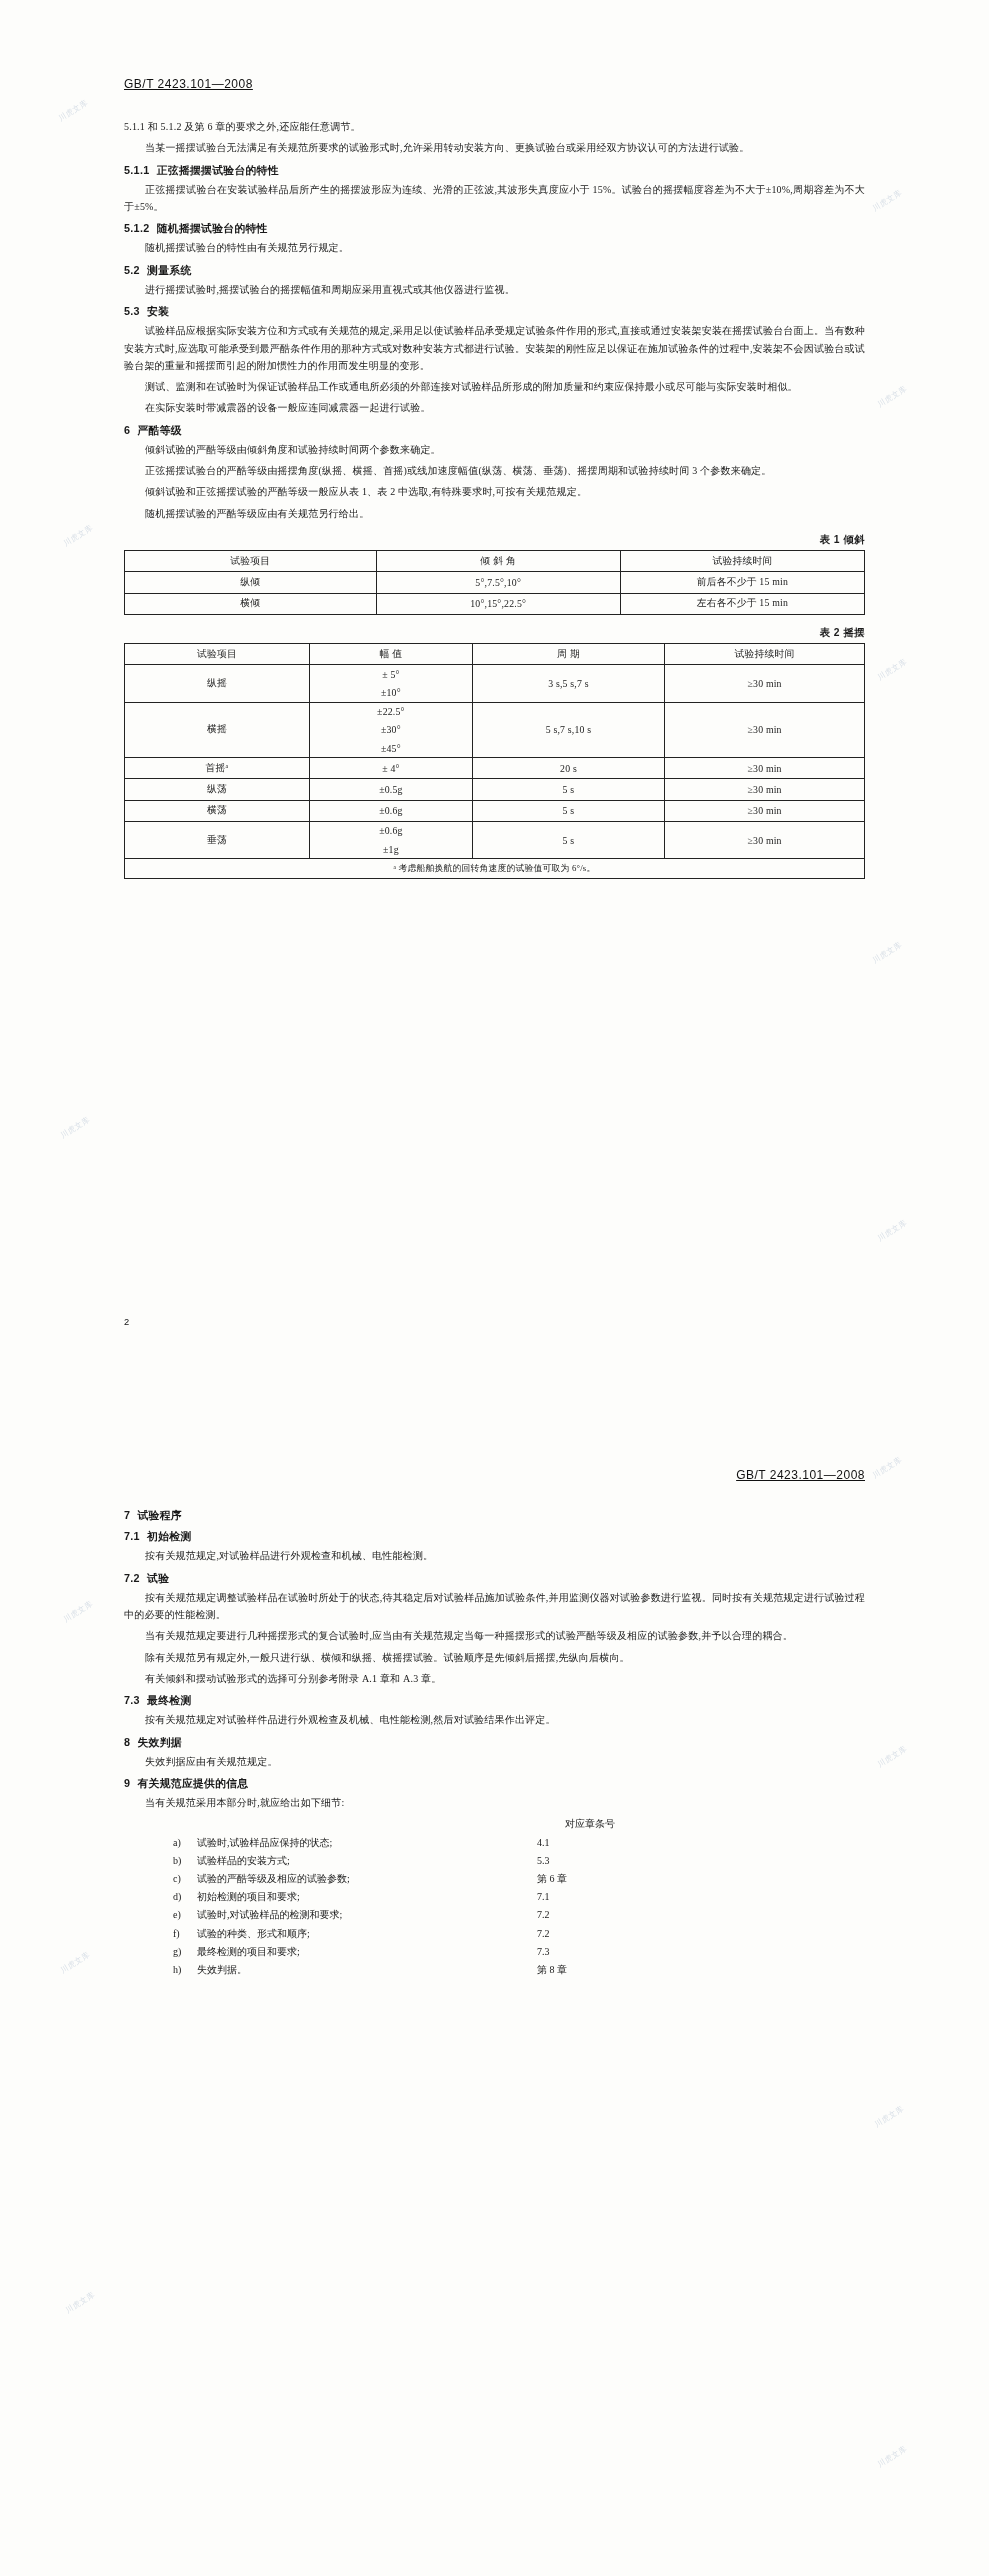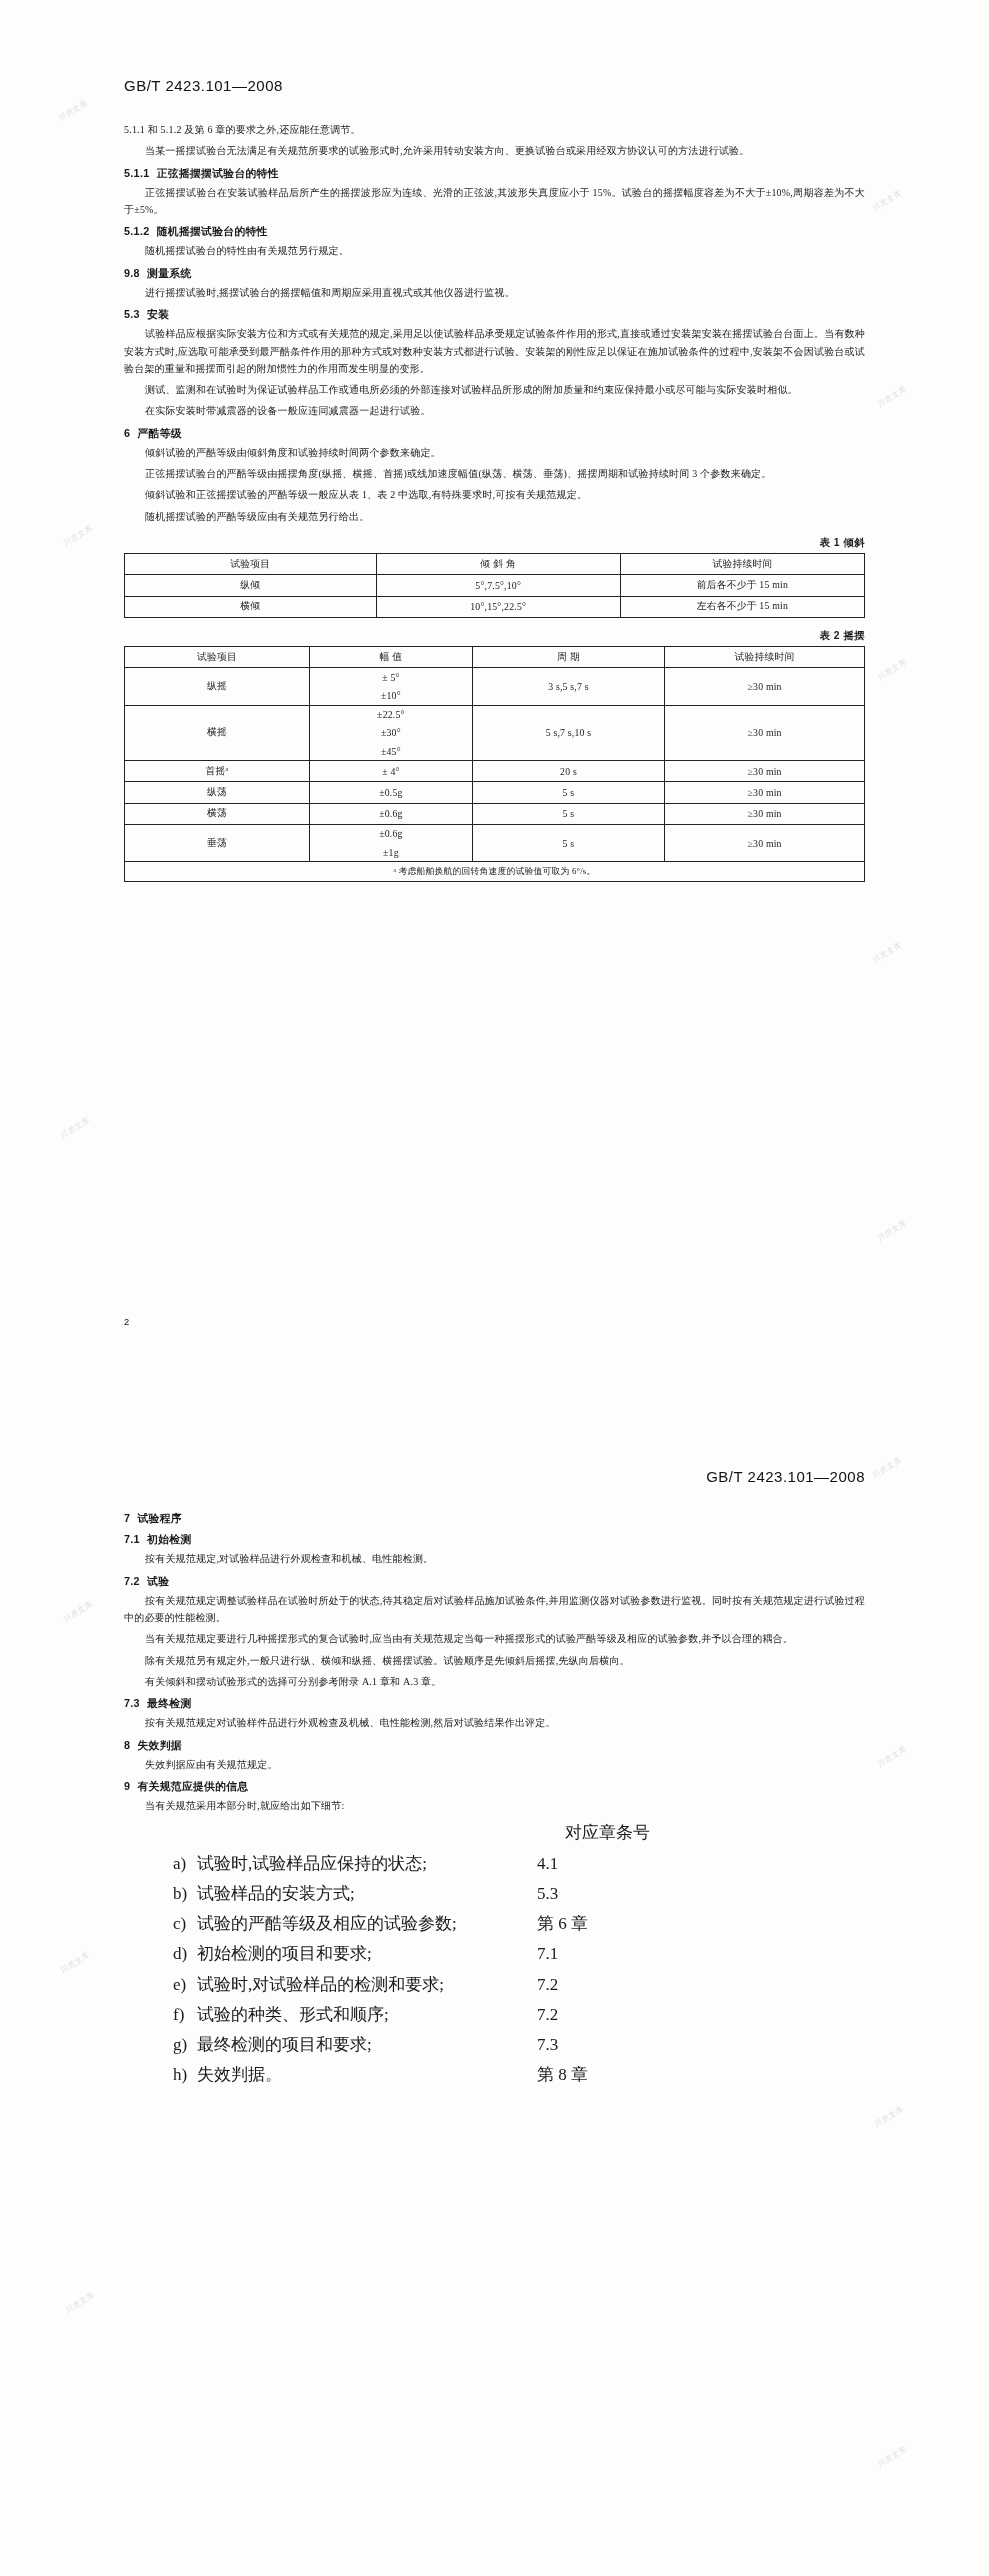--- a/index.html
+++ b/index.html
@@ -20,24 +20,25 @@
   .sheet {
     position: relative;
     width: 989px;
     box-sizing: border-box;
   }
   .sheet-1 { height: 1391px; padding: 77px 124px 0 124px; }
   .sheet-2 { height: 1369px; padding: 77px 124px 0 124px; }
 
   .hdr {
     font-family: "Liberation Sans", sans-serif;
-    font-size: 15px;
+    font-size: 12px;
     letter-spacing: 0.5px;
     color: #111;
     margin-bottom: 27px;
+    text-decoration: underline;
   }
   .hdr-left { text-align: left; }
   .hdr-right { text-align: right; }
 
   p {
     margin: 0 0 4.1px 0;
     font-size: 10px;
     line-height: 1.72;
     text-align: justify;
     letter-spacing: 0.2px;
@@ -91,21 +92,21 @@
   .pg-num {
     position: absolute;
     font-family: "Liberation Sans", sans-serif;
     font-size: 9.3px;
     color: #111;
   }
   .pg-left { left: 124px; }
 
   .list-wrap {
     margin-left: 49px;
-    font-size: 17px;
+    font-size: 10px;
     line-height: 1.72;
   }
   .list-head {
     margin-left: 392px;
     margin-bottom: 1px;
   }
   .litem {
     display: flex;
     margin-bottom: 1px;
   }
@@ -143,21 +144,21 @@
       <span class="num">5.1.1</span><span>正弦摇摆摆试验台的特性</span>
     </div>
     <p class="ind">正弦摇摆试验台在安装试验样品后所产生的摇摆波形应为连续、光滑的正弦波,其波形失真度应小于 15%。试验台的摇摆幅度容差为不大于±10%,周期容差为不大于±5%。</p>
 
     <div class="clause">
       <span class="num">5.1.2</span><span>随机摇摆试验台的特性</span>
     </div>
     <p class="ind">随机摇摆试验台的特性由有关规范另行规定。</p>
 
     <div class="clause">
-      <span class="num">9.8</span><span>测量系统</span>
+      <span class="num">5.2</span><span>测量系统</span>
     </div>
     <p class="ind">进行摇摆试验时,摇摆试验台的摇摆幅值和周期应采用直视式或其他仪器进行监视。</p>
 
     <div class="clause">
       <span class="num">5.3</span><span>安装</span>
     </div>
     <p class="ind">试验样品应根据实际安装方位和方式或有关规范的规定,采用足以使试验样品承受规定试验条件作用的形式,直接或通过安装架安装在摇摆试验台台面上。当有数种安装方式时,应选取可能承受到最严酷条件作用的那种方式或对数种安装方式都进行试验。安装架的刚性应足以保证在施加试验条件的过程中,安装架不会因试验台或试验台架的重量和摇摆而引起的附加惯性力的作用而发生明显的变形。</p>
     <p class="ind">测试、监测和在试验时为保证试验样品工作或通电所必须的外部连接对试验样品所形成的附加质量和约束应保持最小或尽可能与实际安装时相似。</p>
     <p class="ind">在实际安装时带减震器的设备一般应连同减震器一起进行试验。</p>
 

